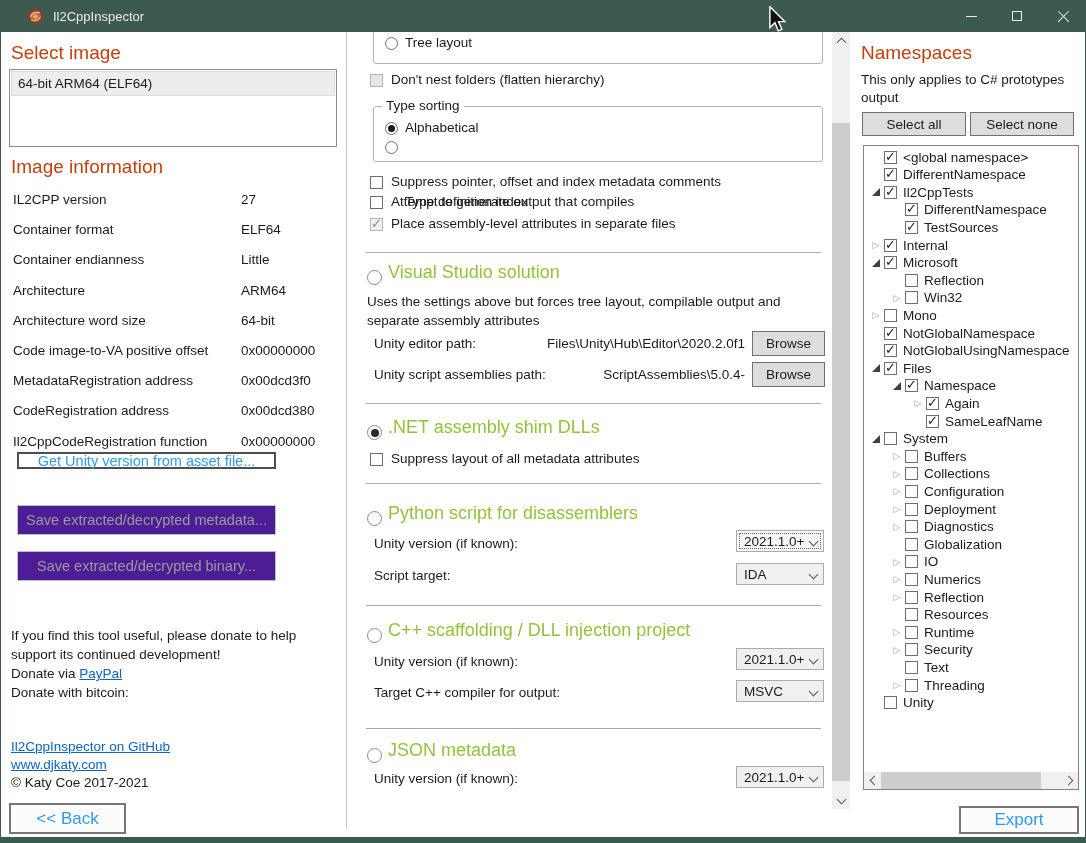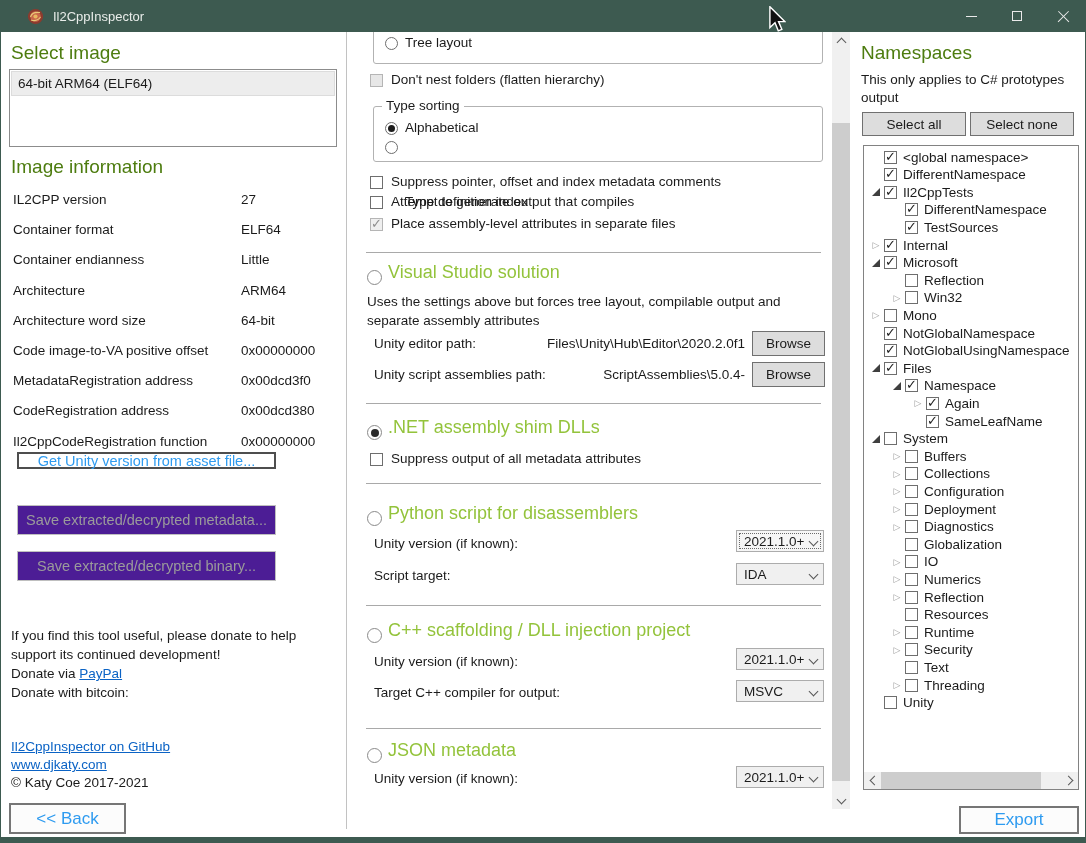--- a/index.html
+++ b/index.html
@@ -13,21 +13,21 @@
   #app-icon{margin-left:27px;display:flex;}
   #win-controls{position:absolute;right:0;top:0;height:32px;display:flex;}
   .win-btn{width:46px;height:32px;display:flex;align-items:center;justify-content:center;}
   .min-glyph{width:11px;height:1px;background:#EAEAEA;}
   .max-glyph{width:10px;height:10px;border:1px solid #EAEAEA;box-sizing:border-box;}
   .close-glyph{position:relative;width:13px;height:13px;}
   .close-glyph::before,.close-glyph::after{content:"";position:absolute;left:-1px;top:6px;width:15px;height:1.4px;background:#EAEAEA;}
   .close-glyph::before{transform:rotate(45deg);}
   .close-glyph::after{transform:rotate(-45deg);}
   
-  .blue-heading{position:absolute;font-size:19px;font-weight:400;color:#4d7c0f;white-space:nowrap;}
+  .blue-heading{position:absolute;font-size:19px;font-weight:400;color:#c2410c;white-space:nowrap;}
   .lbl{position:absolute;font-size:13.5px;color:#1B1B1B;white-space:nowrap;}
   .cb{position:absolute;width:13px;height:13px;border:1px solid #6E6E6E;background:#fff;box-sizing:border-box;}
   .cb.checked::before,.cb2.checked::before{content:"✓";position:absolute;left:0;top:-3px;font-size:13px;font-weight:700;color:#1C1C1C;font-family:"DejaVu Sans",sans-serif;}
   .cb.dis{border-color:#B5B5B5;background:#E7E7E7;}
   .cb.dis.checked{background:#EFEFEF;}
   .cb.dis.checked::before{color:#8E8E8E;}
   .rad{position:absolute;width:13px;height:13px;border:1px solid #6E6E6E;border-radius:50%;background:#fff;box-sizing:border-box;}
   .rad.sel::before{content:"";position:absolute;left:2px;top:2px;width:7px;height:7px;border-radius:50%;background:#1C1C1C;}
   .rad.big{width:15px;height:15px;border-color:#8A8A8A;}
   .rad.big.sel::before{left:2.5px;top:2.5px;width:8px;height:8px;background:#2B2B2B;}
@@ -192,21 +192,21 @@
   <div class="pathval" style="left:534px;top:367px;">-5.0.4\ScriptAssemblies</div>
   <div class="btn btn-browse" style="left:751px;top:362px;">
     <span>Browse</span>
   </div>
 
   <div class="hsep" style="top:403px;"></div>
 
   <span class="rad big sel" style="left:366px;top:425px;"></span>
   <div class="gtitle" style="left:387px;top:417px;">.NET assembly shim DLLs</div>
   <span class="cb" style="left:369px;top:453px;"></span>
-  <div class="lbl" style="left:390px;top:451px;">Suppress output of all metadata attributes</div>
+  <div class="lbl" style="left:390px;top:451px;">Suppress layout of all metadata attributes</div>
 
   <div class="hsep" style="top:483px;"></div>
 
   <span class="rad big" style="left:366px;top:511px;"></span>
   <div class="gtitle" style="left:387px;top:503px;">Python script for disassemblers</div>
   <div class="lbl" style="left:373px;top:536px;">Unity version (if known):</div>
   <div class="combo focused" style="left:735px;top:530px;">
     <span>2021.1.0+</span>
     <span class="cchev"></span>
   </div>

